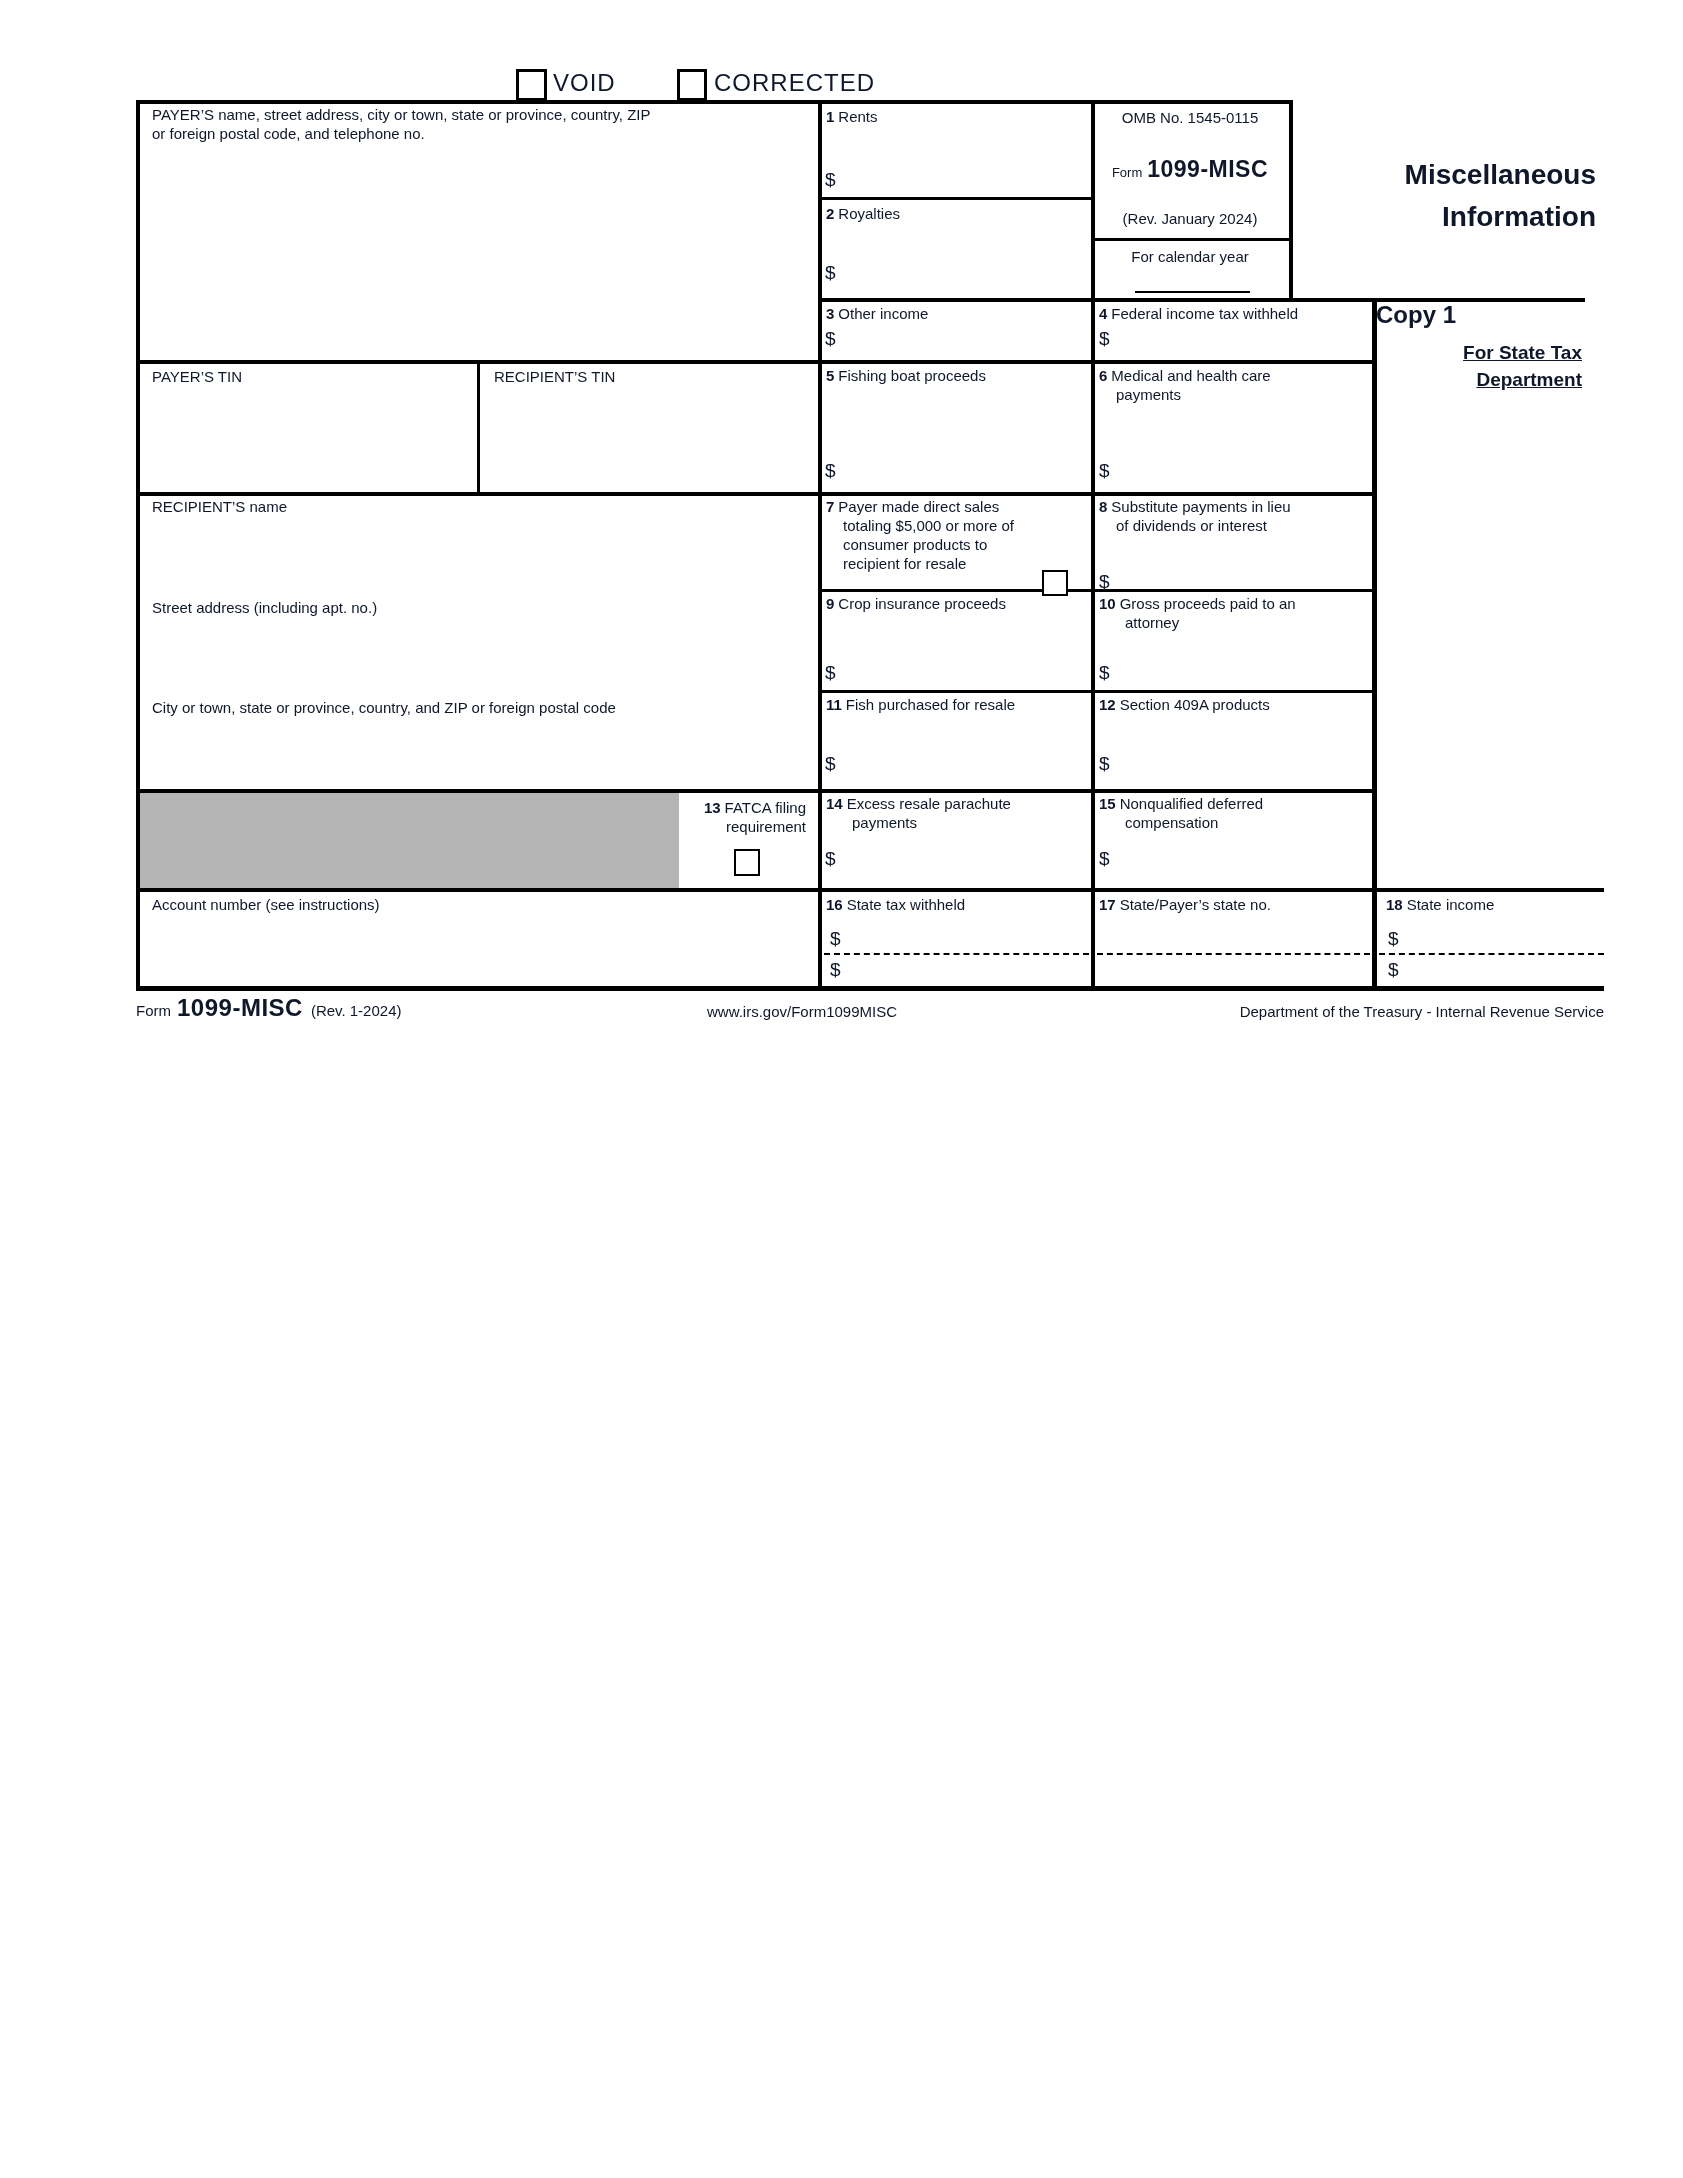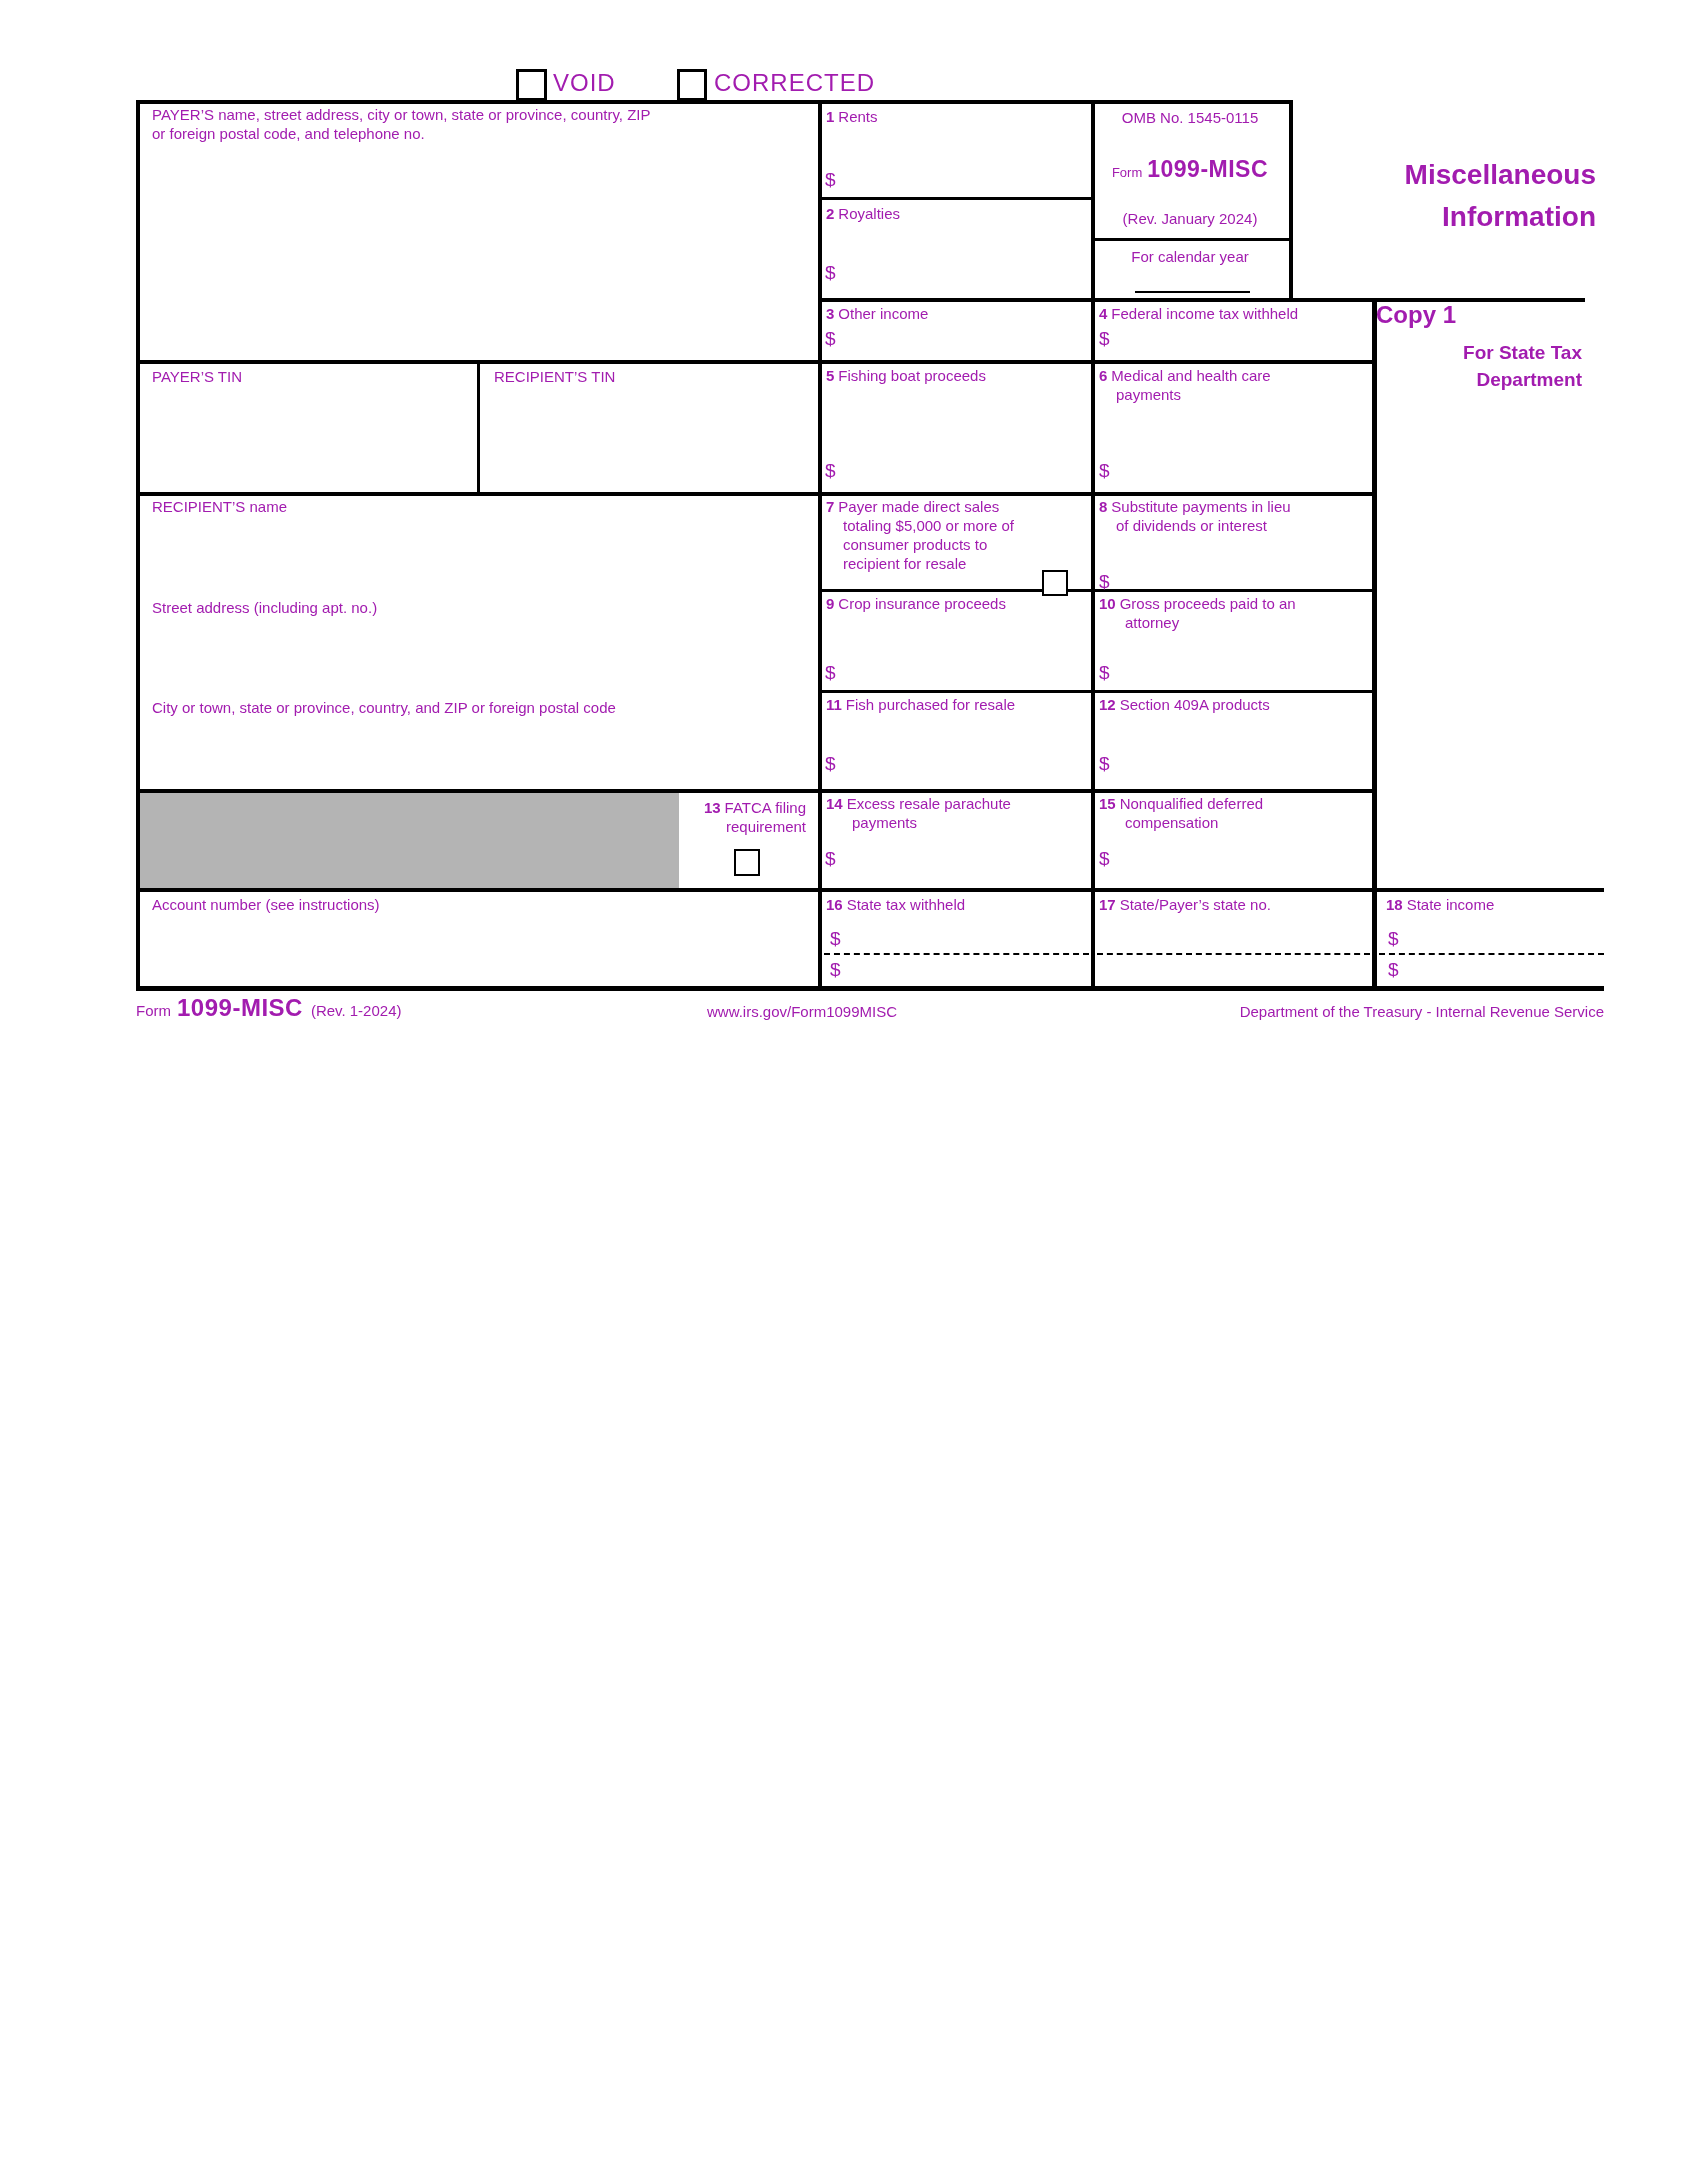--- a/index.html
+++ b/index.html
@@ -1,17 +1,17 @@
 <!DOCTYPE html>
 <html><head>
 <meta charset="utf-8">
 <style>
   html,body{margin:0;padding:0;background:#fff;}
   .page{position:relative;width:1683px;height:2178px;background:#ffffff;
-        font-family:"Liberation Sans","DejaVu Sans",sans-serif;color:#a21caf;overflow:hidden;}
+        font-family:"Liberation Sans","DejaVu Sans",sans-serif;color:#0f172a;overflow:hidden;}
   .hline,.vline{position:absolute;background:#000;}
   .dash{position:absolute;height:0;border-top:2px dashed #000;background:none;}
   .lbl{position:absolute;font-size:15px;line-height:19px;white-space:pre-line;margin-left:7px;}
   .cell-label{position:absolute;font-size:15px;line-height:19px;padding-left:17px;text-indent:-17px;}
   .cell-label.dd{padding-left:26px;text-indent:-26px;}
   .cell-label .bnum{font-weight:700;margin-right:4px;}
   .cell-label .btxt{white-space:pre-line;margin-top:12px;}
   .fatca{padding-left:0;text-indent:0;text-align:right;}
   .dollar{position:absolute;font-size:19px;line-height:19px;}
   .checkbox{position:absolute;border:2px solid #000;background:#fff;}
@@ -19,21 +19,21 @@
   .cb-caption{position:absolute;font-size:24px;line-height:26px;letter-spacing:1px;}
   .gray-rect{position:absolute;background:#b4b4b4;}
   .omb-text{position:absolute;left:1091px;width:198px;text-align:center;font-size:15px;line-height:18px;}
   .omb-formline{position:absolute;left:1091px;width:198px;display:flex;justify-content:center;align-items:baseline;gap:5px;}
   .omb-formline .fw{font-size:13px;}
   .omb-formline .fn{font-size:23px;font-weight:700;letter-spacing:0.5px;}
   .misc-title{position:absolute;left:1307px;width:289px;top:154px;text-align:right;
               font-size:28px;font-weight:700;line-height:42px;white-space:pre-line;}
   .copy1{position:absolute;left:1376px;width:206px;top:301px;font-size:24px;font-weight:700;}
   .copy-for{position:absolute;left:1376px;width:206px;top:339px;text-align:right;
-            font-size:19px;font-weight:700;line-height:27px;white-space:pre-line;}
+            font-size:19px;font-weight:700;line-height:27px;white-space:pre-line;text-decoration:underline;}
   .footer-left{position:absolute;left:136px;top:994px;display:flex;align-items:baseline;gap:6px;}
   .footer-left .fw{font-size:15px;}
   .footer-left .fn{font-size:24px;font-weight:700;letter-spacing:0.5px;}
   .footer-left .rev{font-size:15px;margin-left:2px;}
   .footer-url{position:absolute;left:594px;width:416px;top:1003px;text-align:center;font-size:15px;}
   .footer-dept{position:absolute;left:1089px;width:515px;top:1003px;text-align:right;font-size:15px;}
   .fill-area{position:absolute;background:transparent;}
   .underline{position:absolute;background:#000;height:2px;}
 </style>
 </head>

